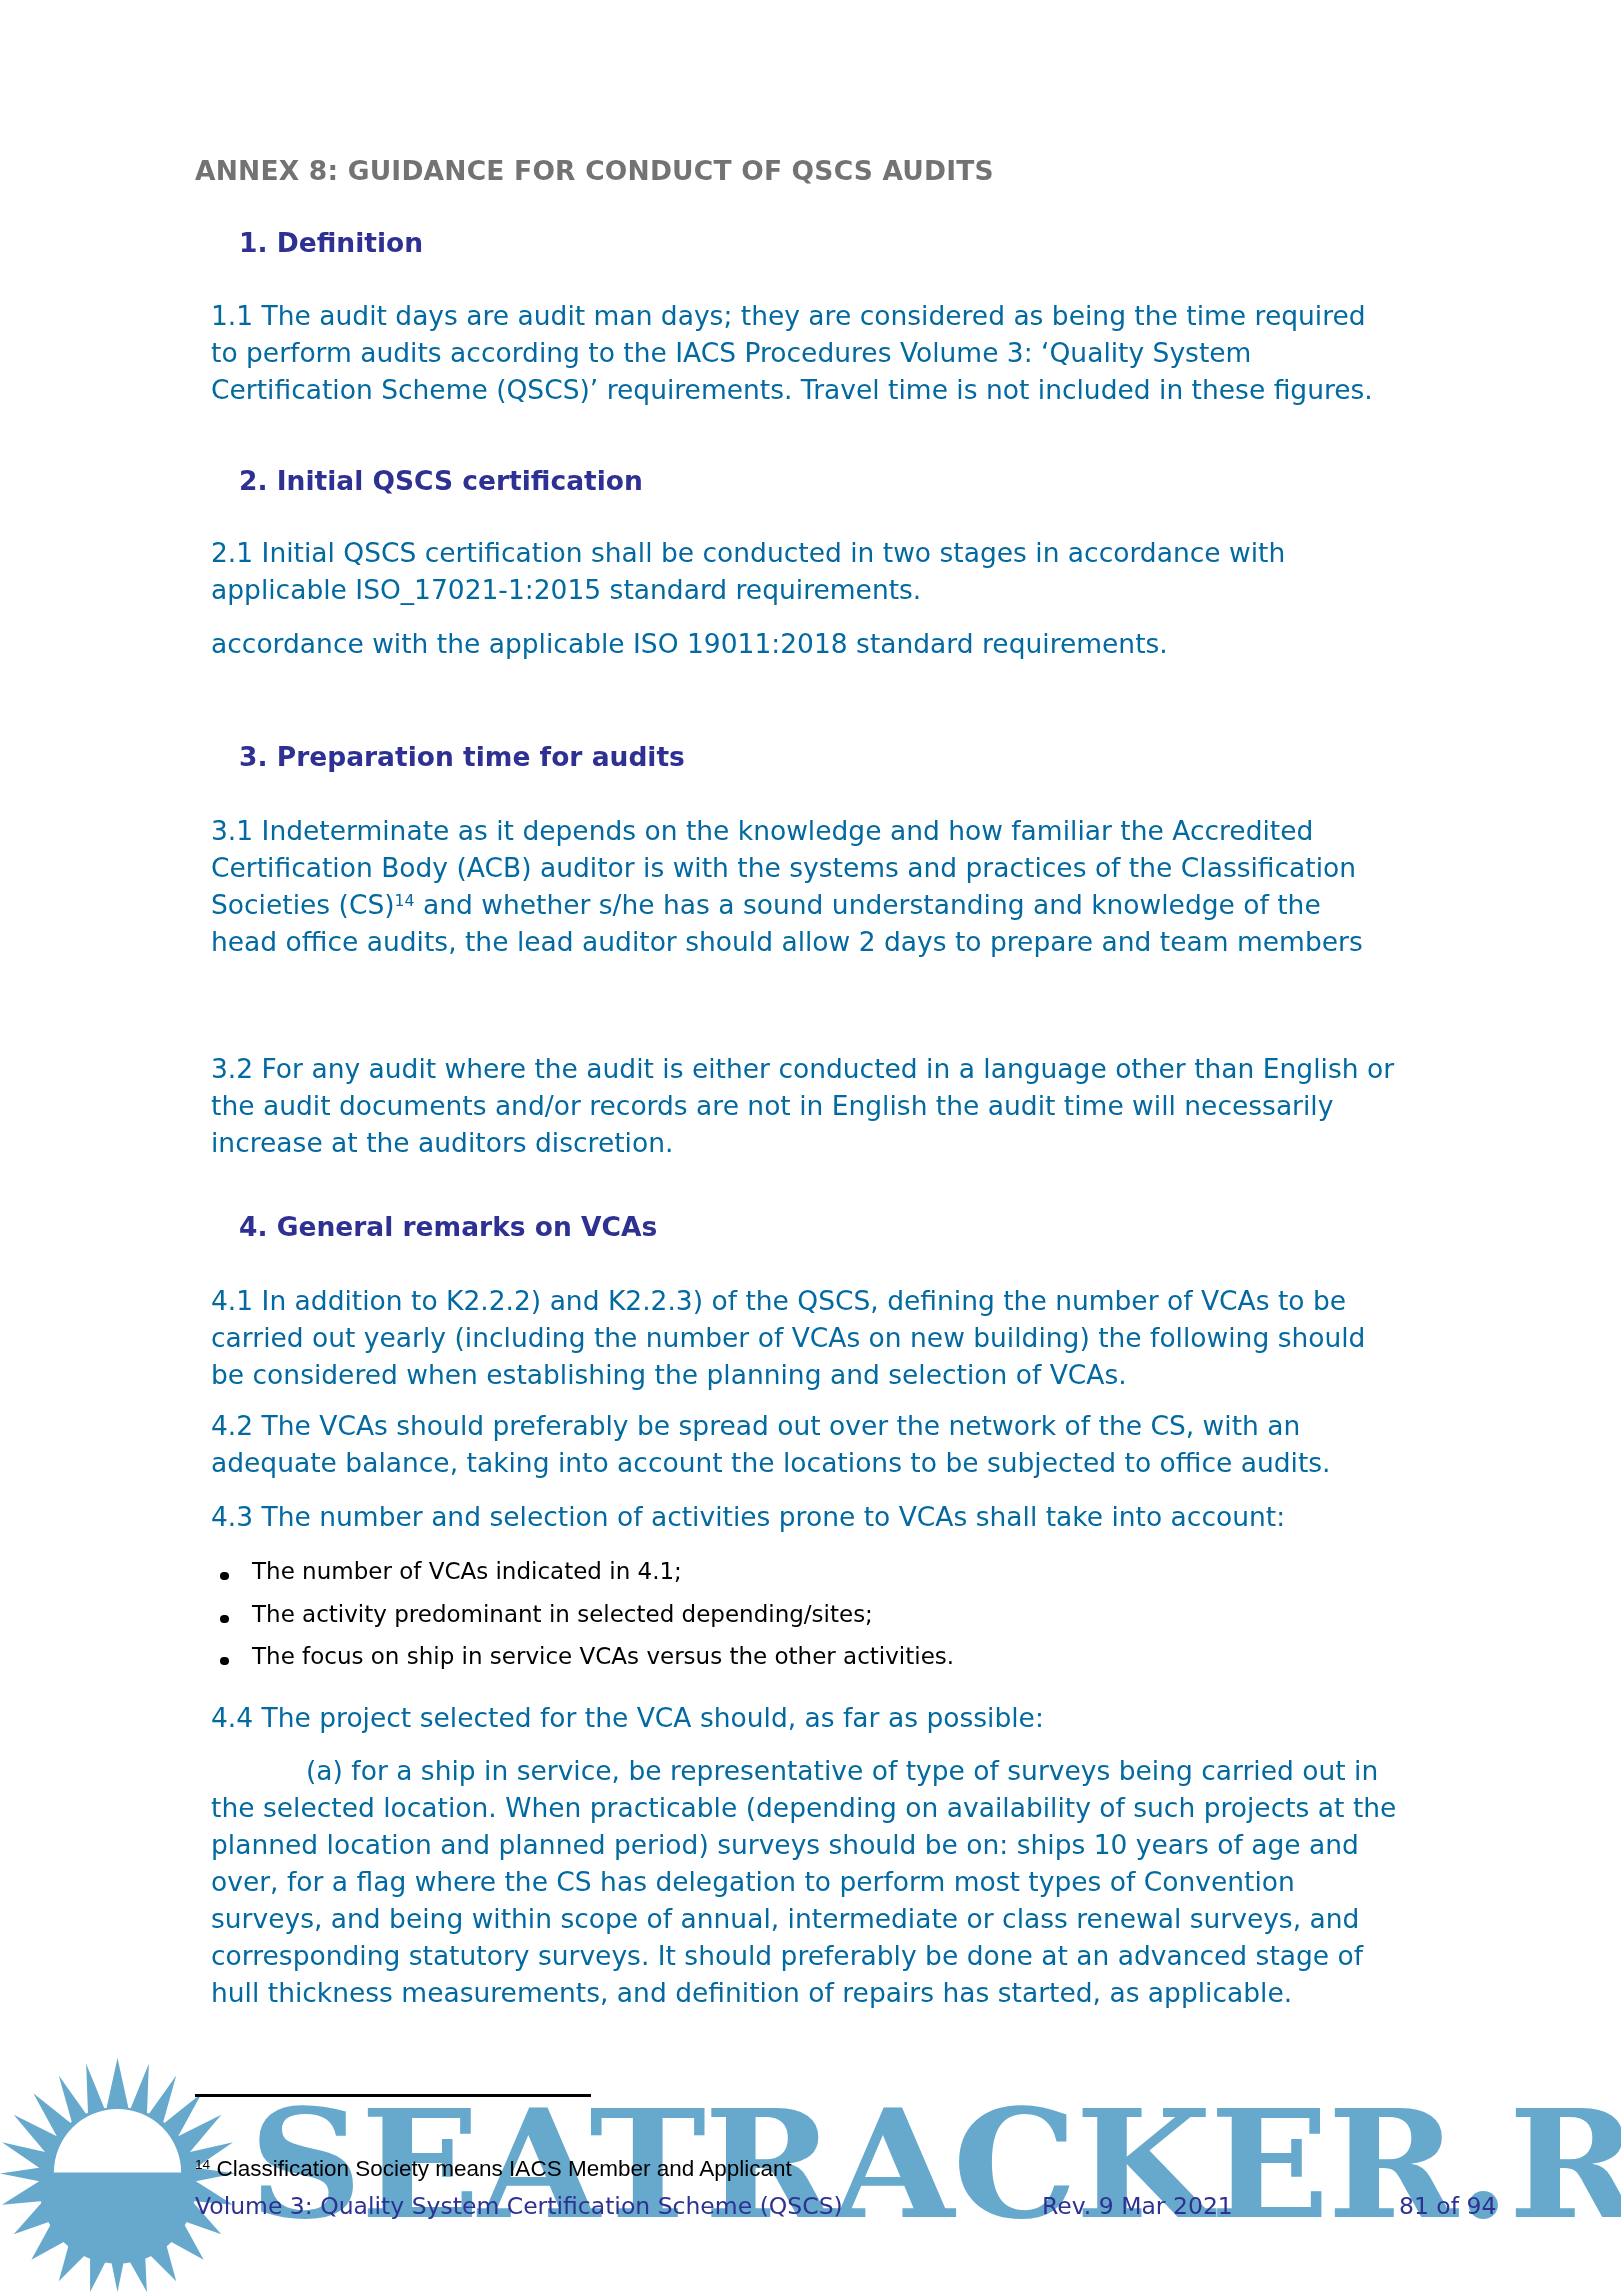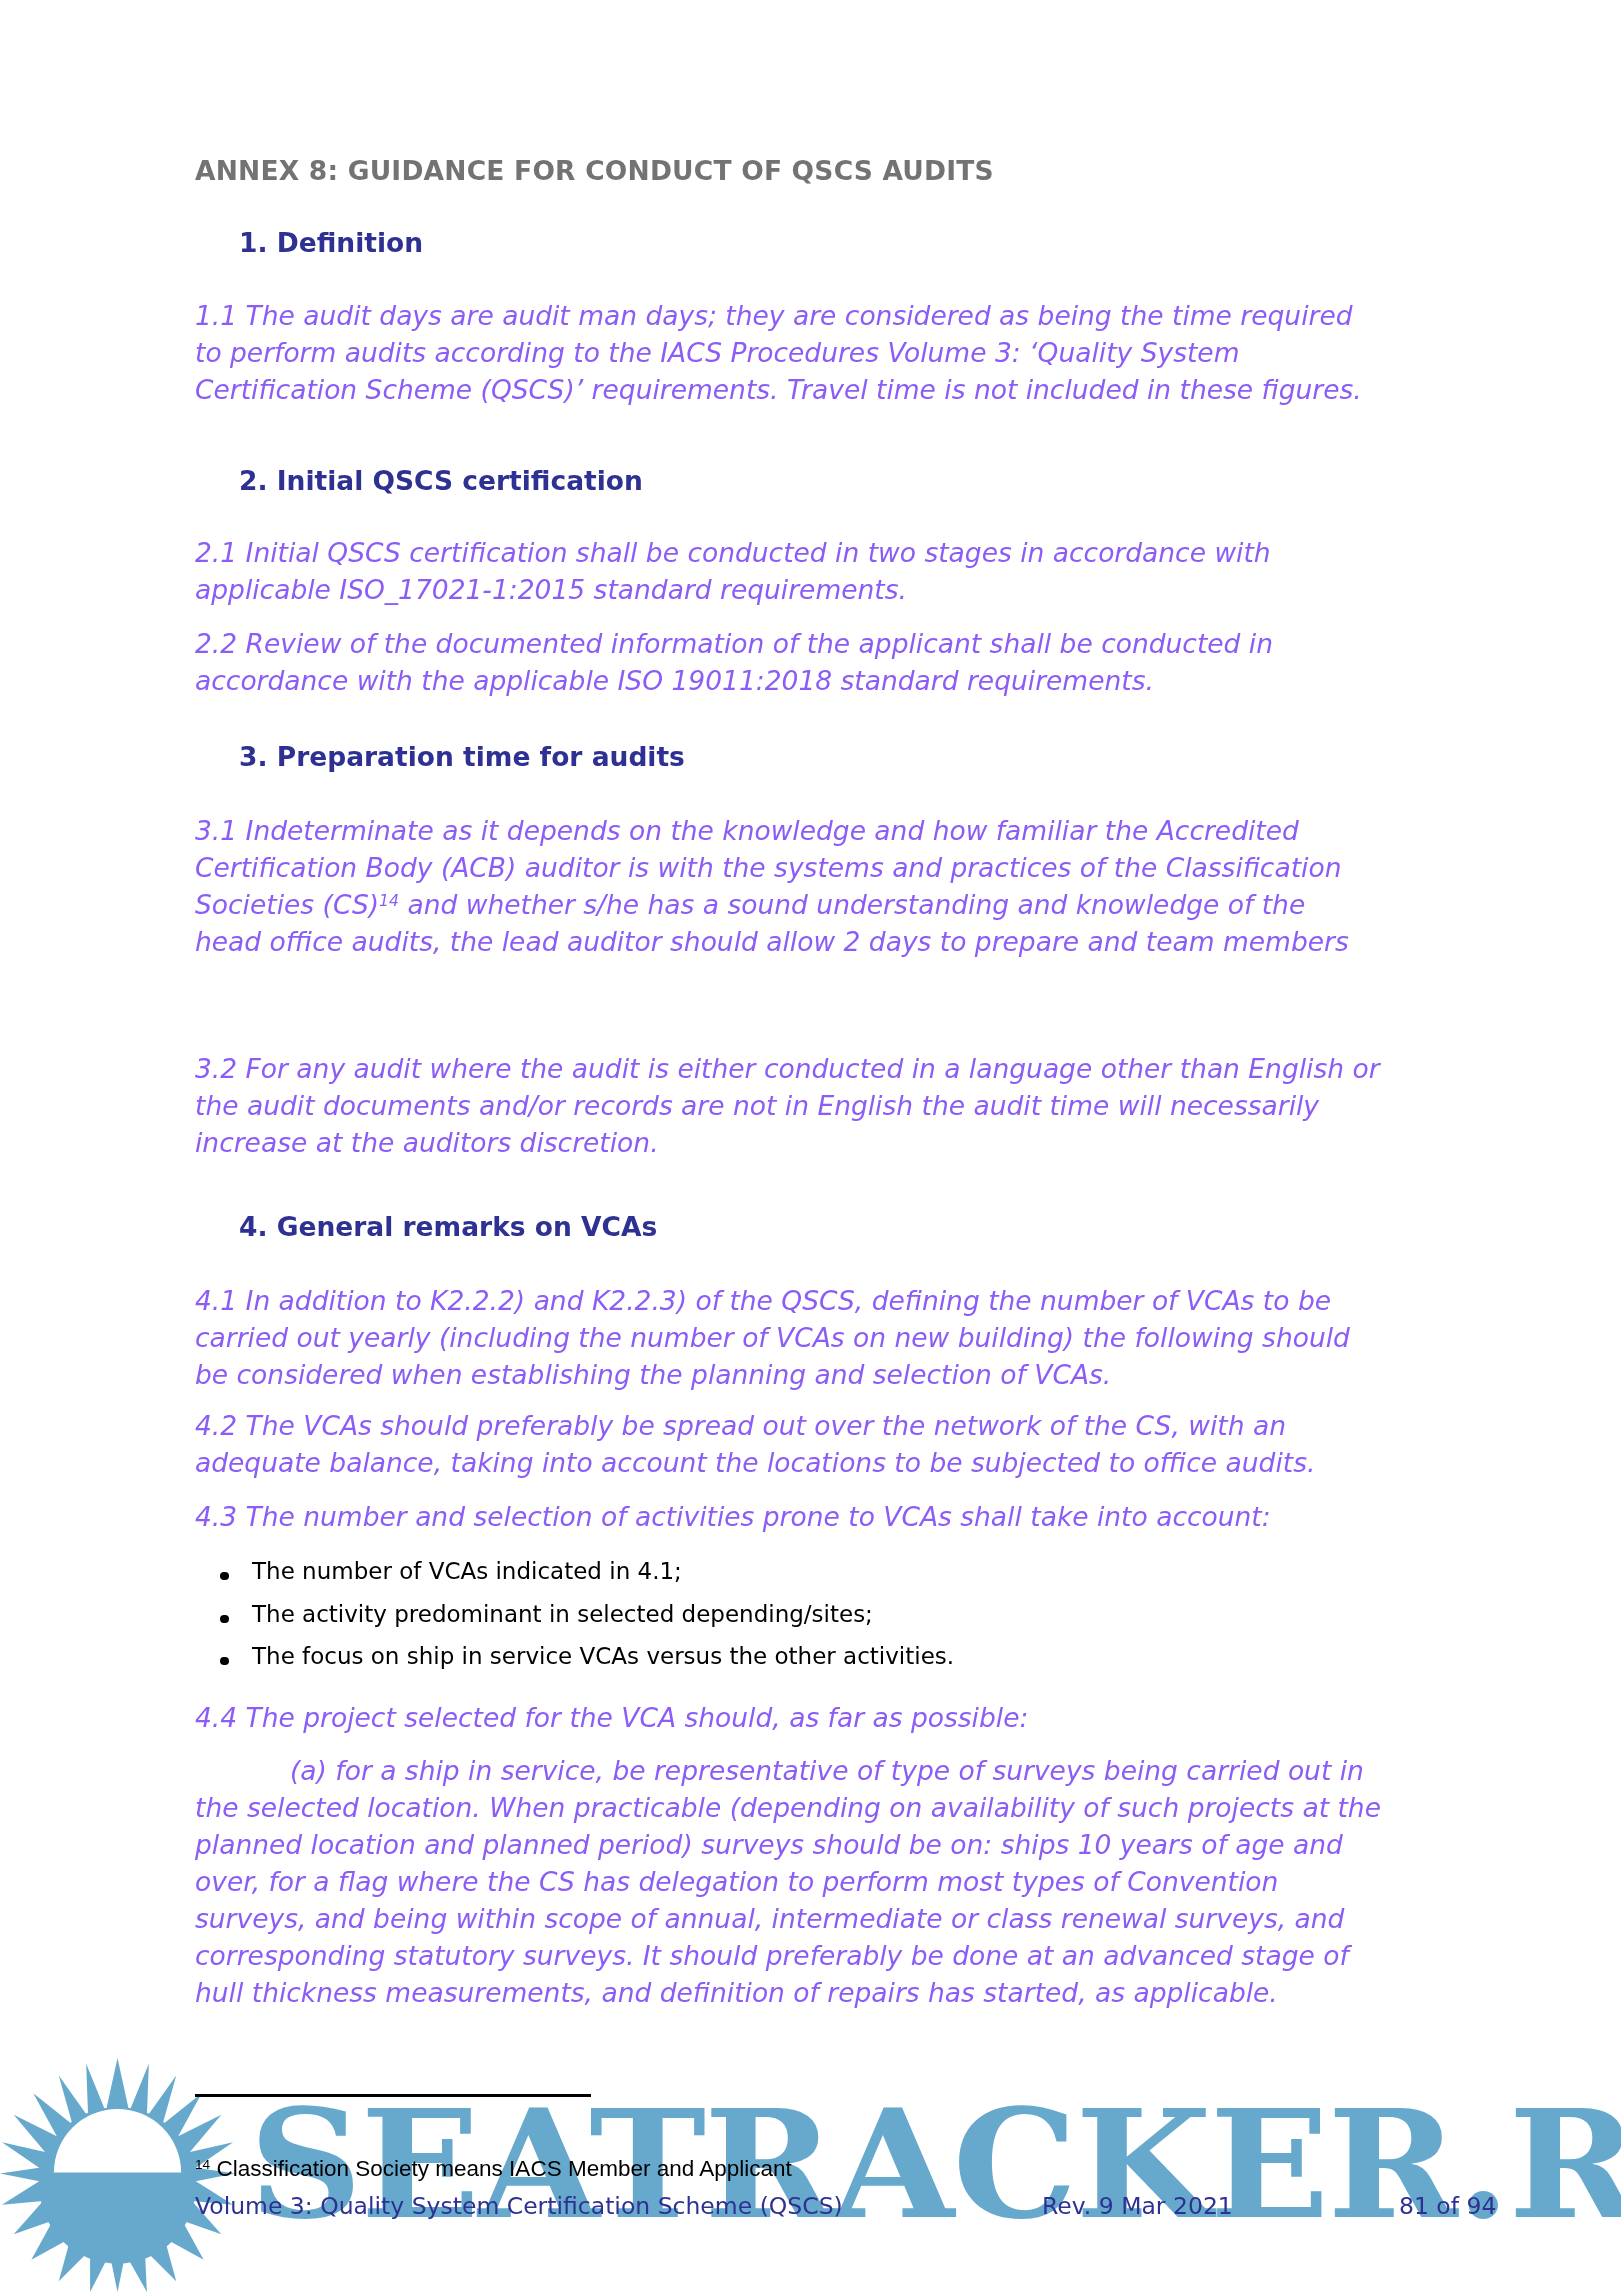--- a/index.html
+++ b/index.html
@@ -11,22 +11,22 @@
     .annex-title {
       position: absolute; top: 155px; left: 0;
       font-family: "DejaVu Sans", sans-serif; font-weight: bold;
       font-size: 26.5px; color: #737373; letter-spacing: 0.2px; white-space: nowrap;
     }
     .h {
       position: absolute; left: 0; font-weight: bold; font-size: 26.5px;
       color: #2e3192; white-space: nowrap; margin-left: 44px;
     }
     .p {
-      position: absolute; left: 0; font-size: 26.5px; line-height: 37px;
-      color: #8b5cf6; white-space: nowrap; font-style: italic;
+      position: absolute; left: 16px; font-size: 26.5px; line-height: 37px;
+      color: #0369a1; white-space: nowrap;
     }
     .p .line { display: block; }
     sup.fn { font-size: 15.7px; vertical-align: top; position: relative; top: -3.9px; }
     .bullets { position: absolute; left: 0; }
     .bullet {
       position: absolute; left: 57px; font-size: 23px; white-space: nowrap;
     }
     .bullet .dot {
       position: absolute; left: -32px; top: 13.7px; width: 8.8px; height: 8.8px;
       border-radius: 50%; background: #000;
@@ -65,21 +65,20 @@
     <span class="line">to perform audits according to the IACS Procedures Volume 3: ‘Quality System</span>
     <span class="line">Certification Scheme (QSCS)’ requirements. Travel time is not included in these figures.</span>
   </div>
 
   <div class="h" style="top:465px">2. Initial QSCS certification</div>
   <div class="p" style="top:534px">
     <span class="line">2.1 Initial QSCS certification shall be conducted in two stages in accordance with</span>
     <span class="line">applicable ISO_17021-1:2015 standard requirements.</span>
   </div>
   <div class="p" style="top:625px">
-    <span class="line">2.2 Review of the documented information of the applicant shall be conducted in</span>
     <span class="line">accordance with the applicable ISO 19011:2018 standard requirements.</span>
   </div>
 
   <div class="h" style="top:741px">3. Preparation time for audits</div>
   <div class="p" style="top:812px">
     <span class="line">3.1 Indeterminate as it depends on the knowledge and how familiar the Accredited</span>
     <span class="line">Certification Body (ACB) auditor is with the systems and practices of the Classification</span>
     <span class="line"><span>Societies (CS)</span><sup class="fn">14</sup><span> and whether s/he has a sound understanding and knowledge of the</span></span>
     <span class="line">head office audits, the lead auditor should allow 2 days to prepare and team members</span>
   </div>

